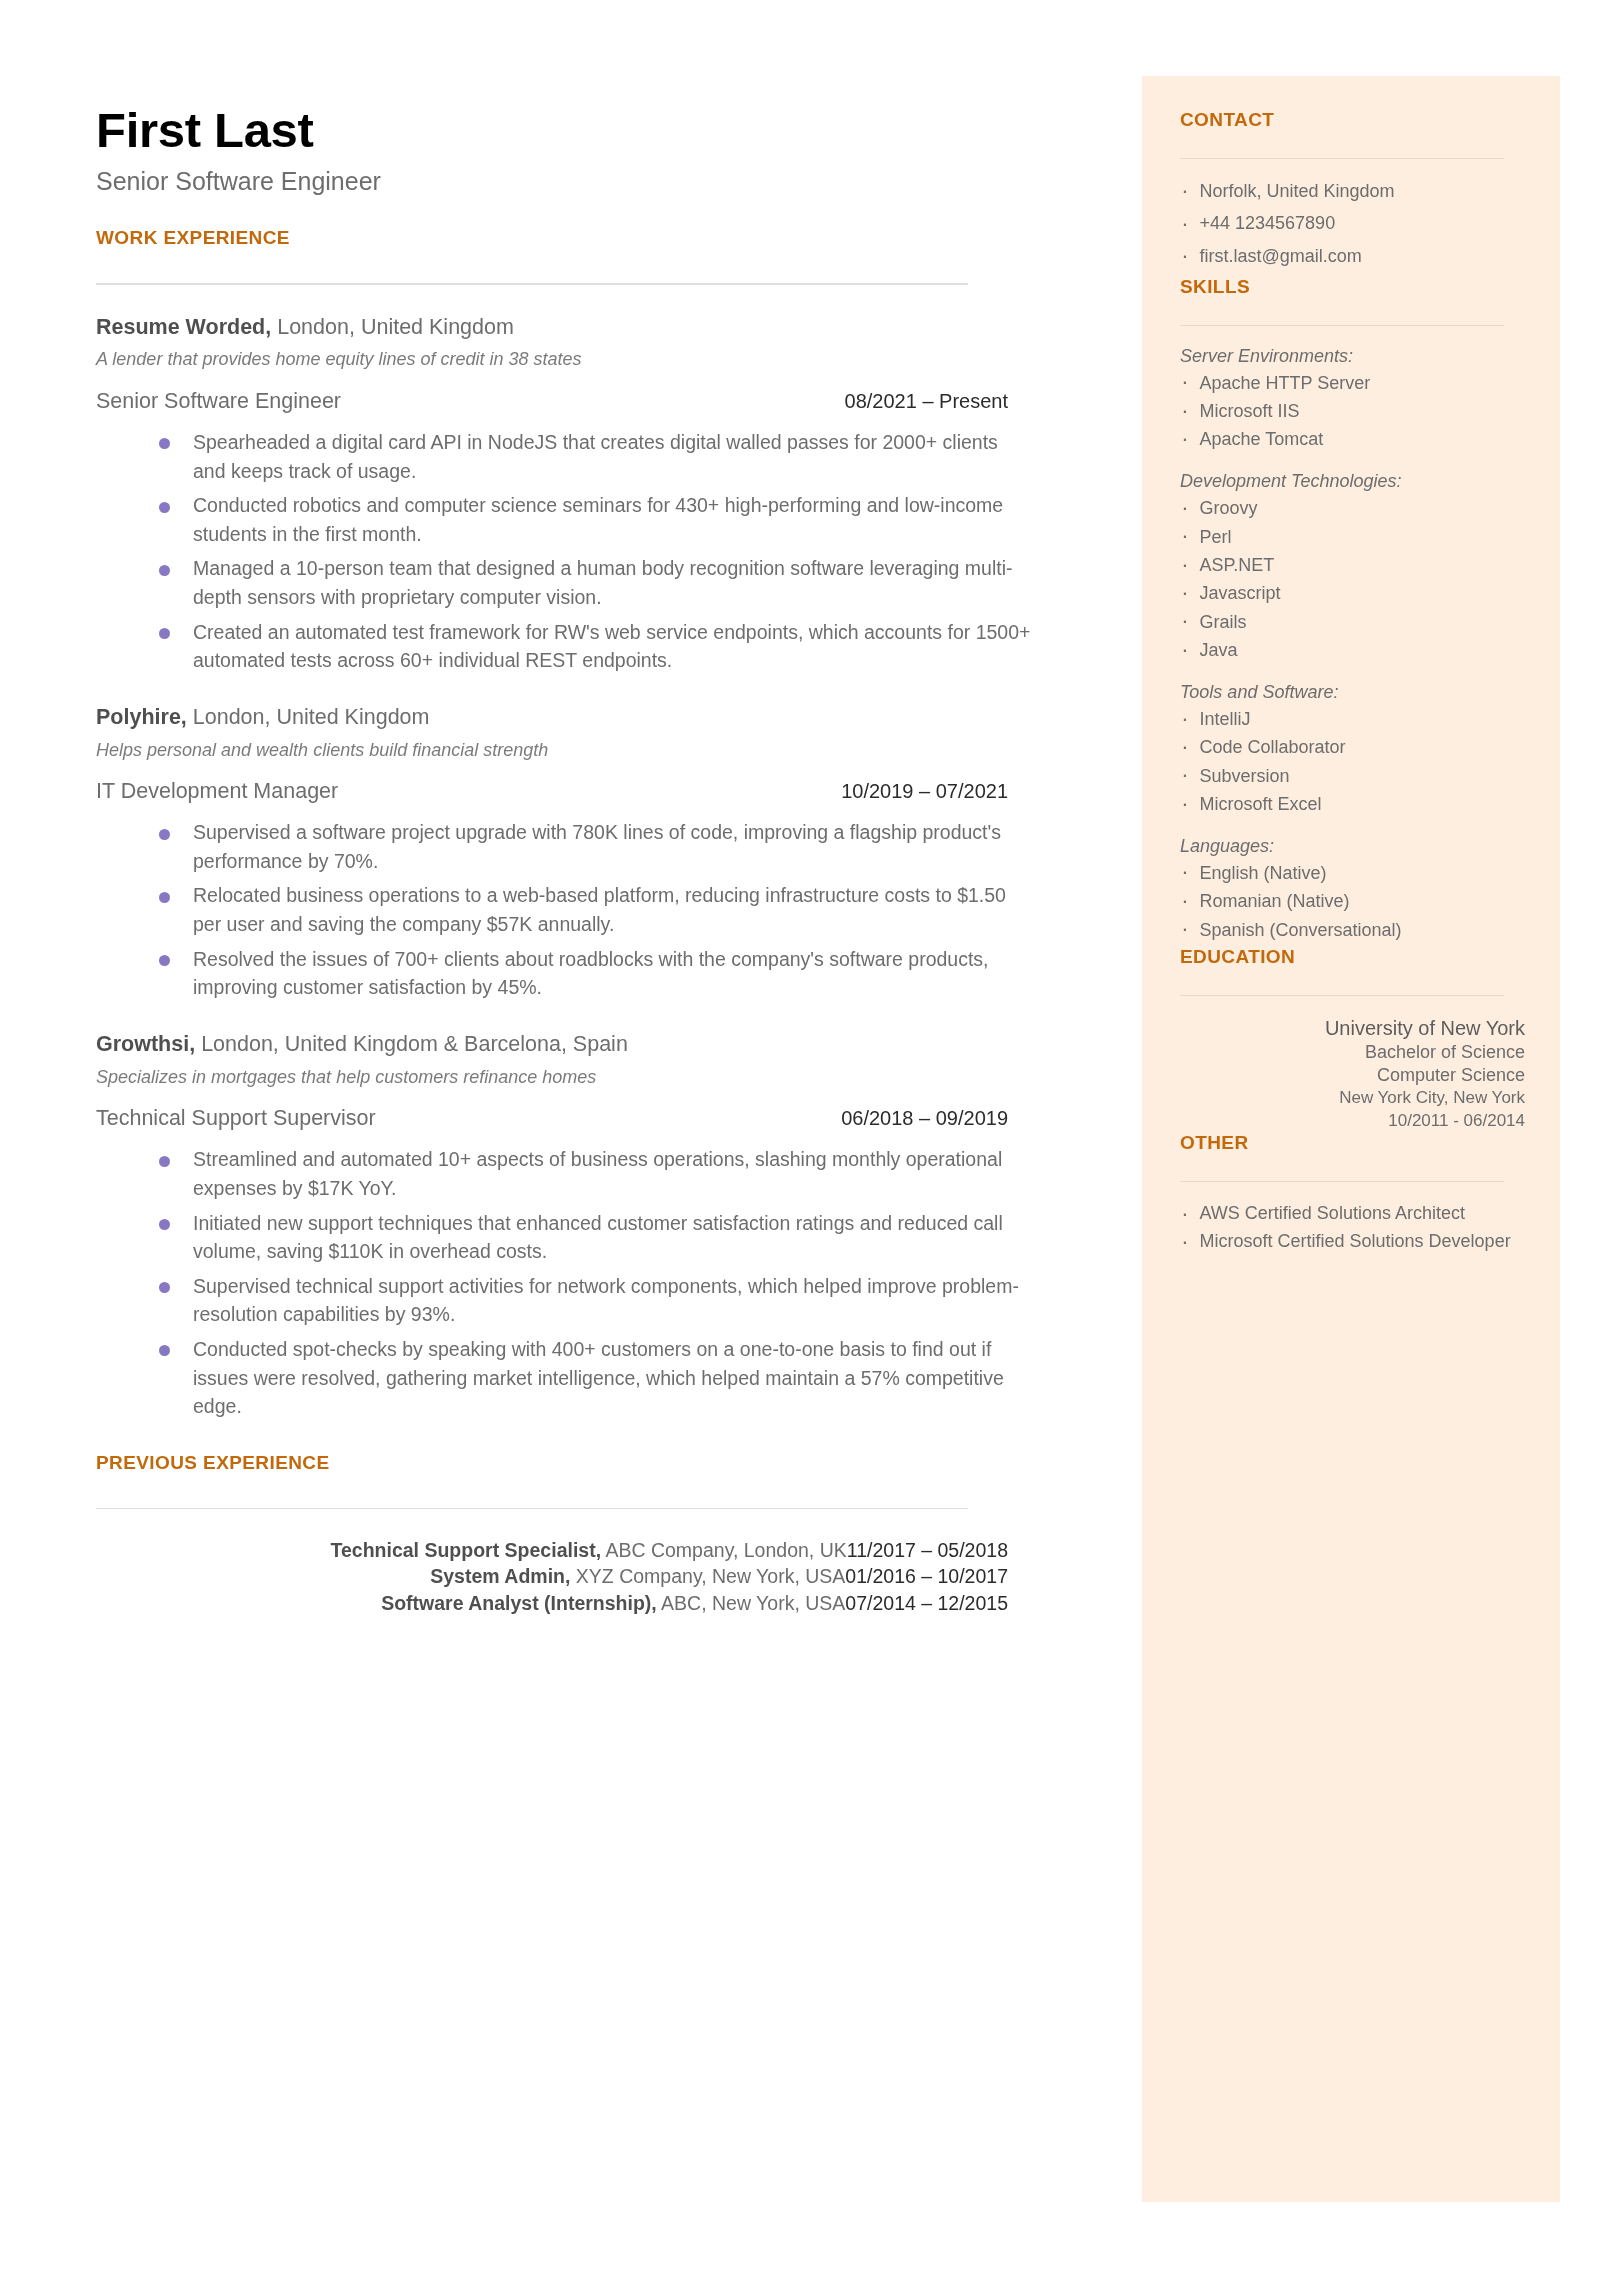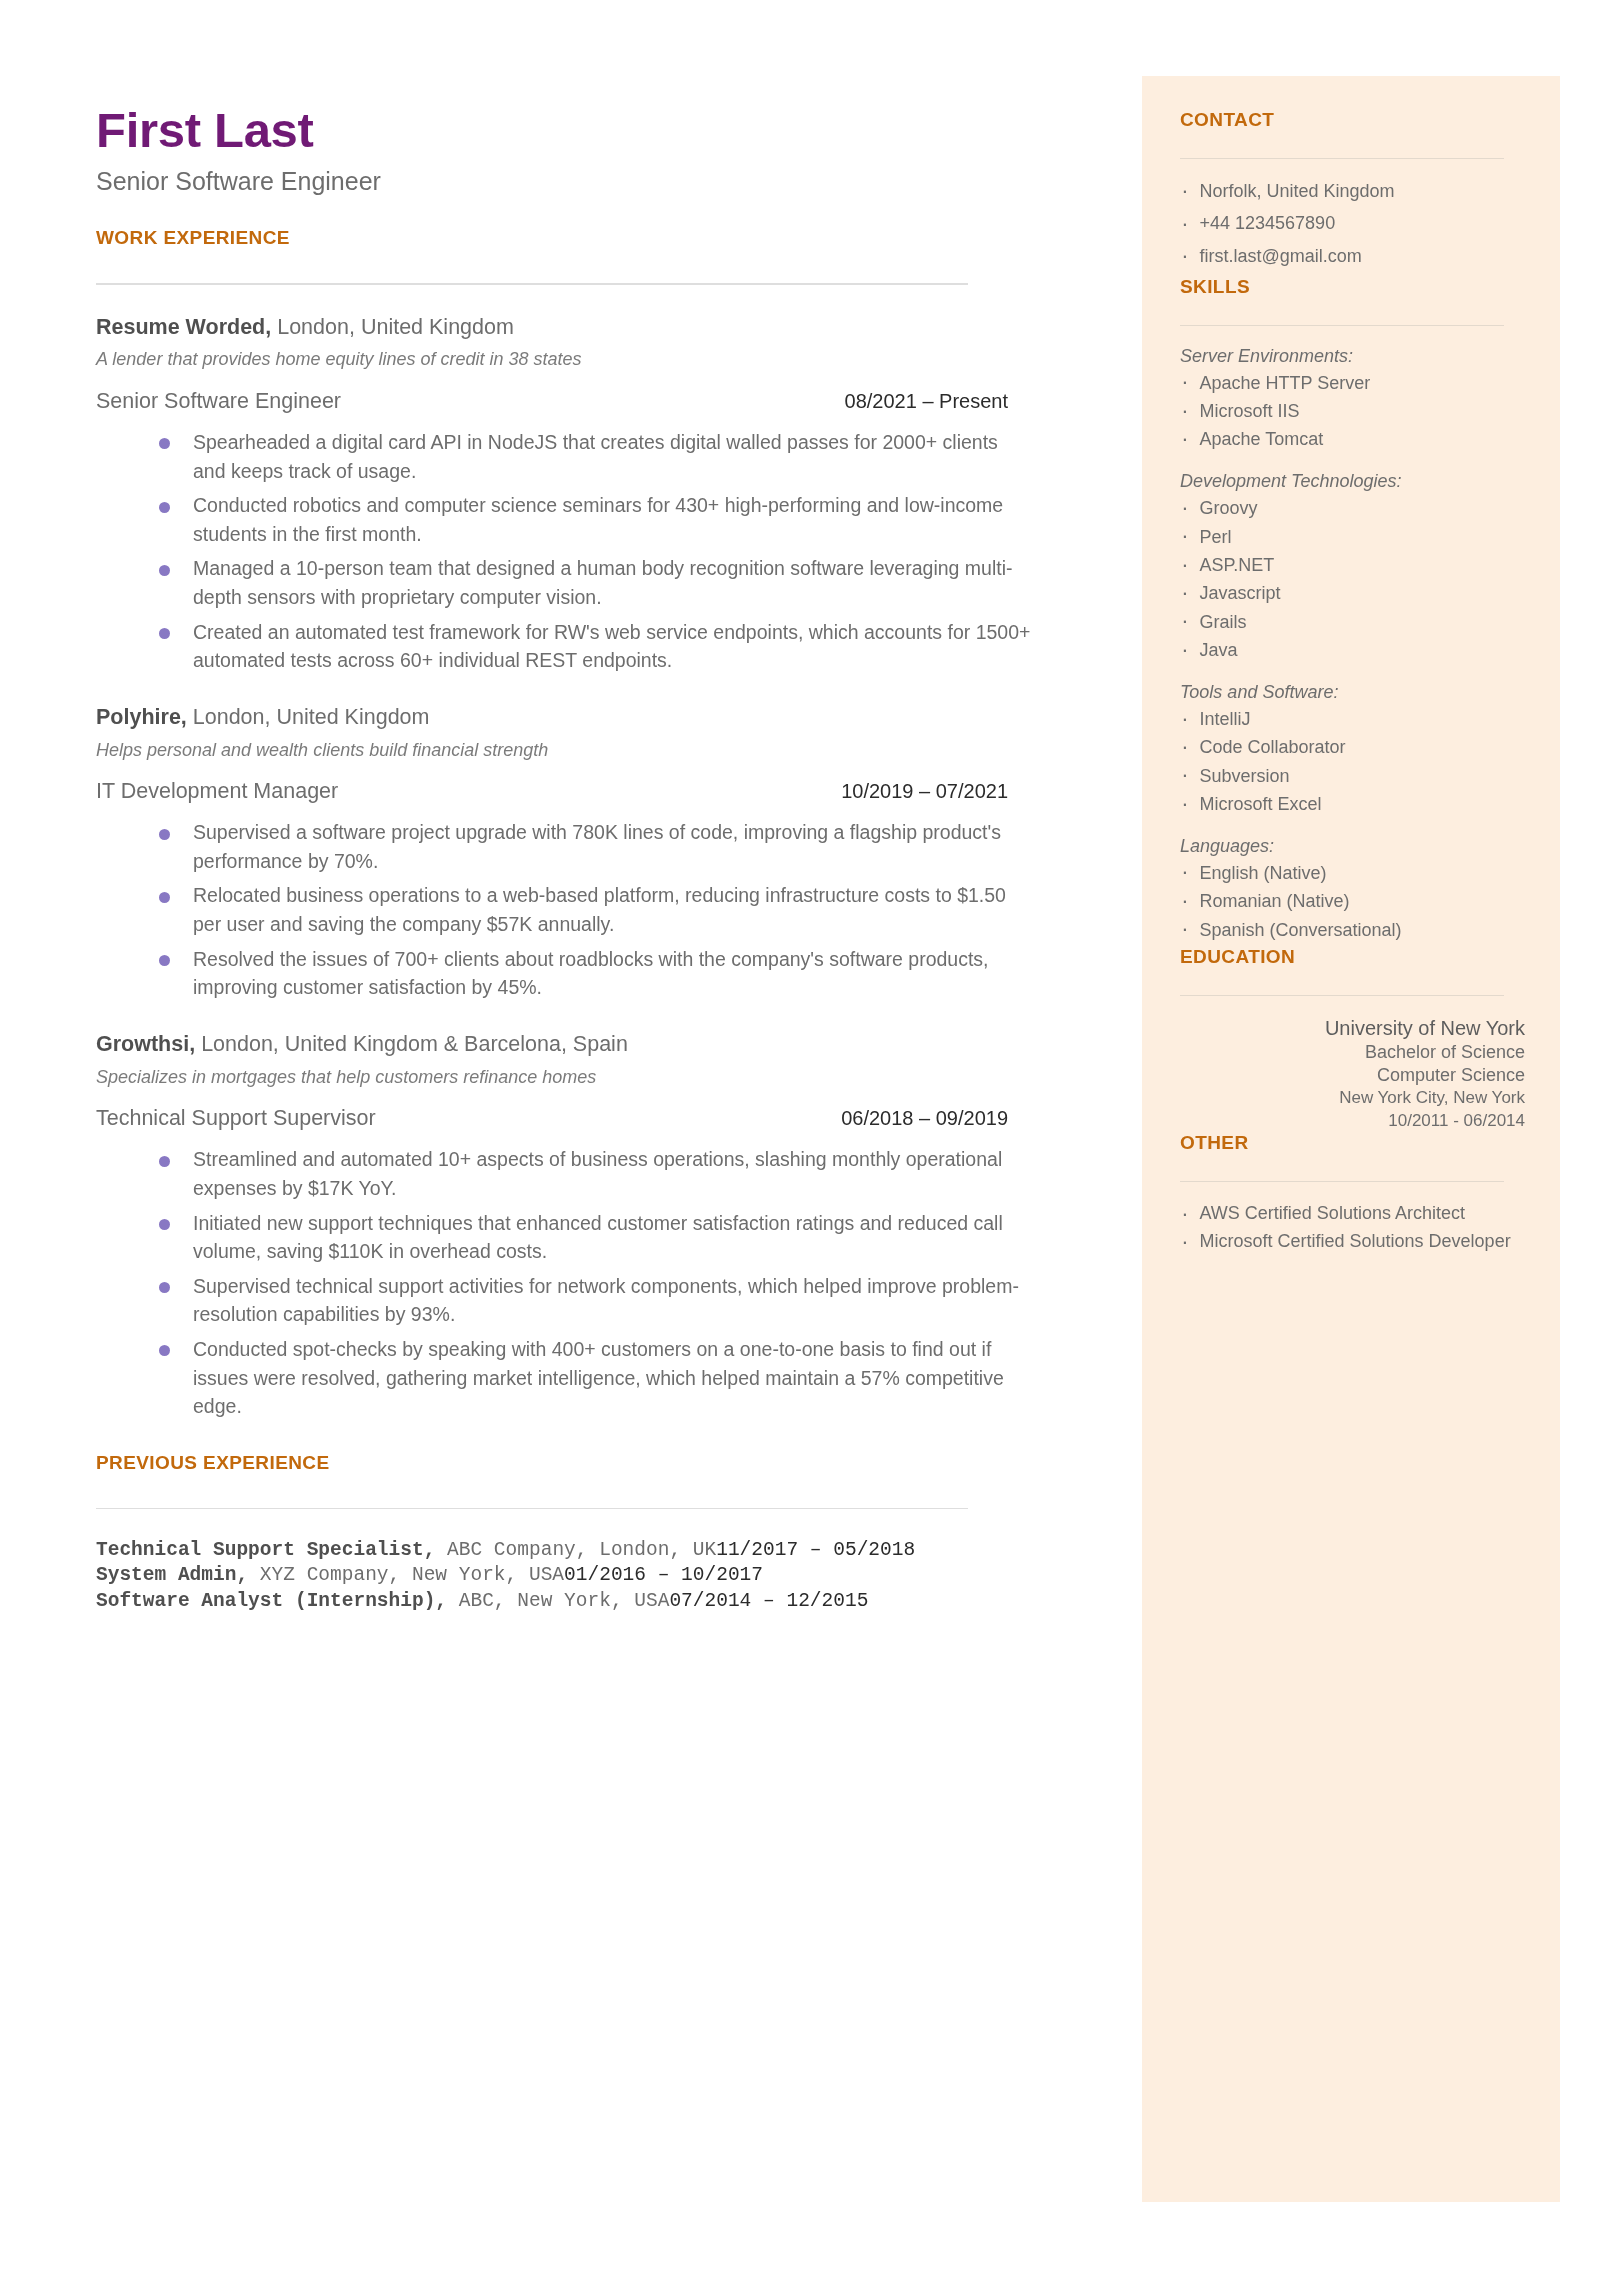--- a/index.html
+++ b/index.html
@@ -44,21 +44,21 @@
     position: absolute;
     left: 1180px;
     top: 109px;
     width: 345px;
   }
 
   
   .name {
     font-size: 49px;
     font-weight: bold;
-    color: #701a75;
+    color: #000000;
     letter-spacing: -0.3px;
     line-height: 1.08;
   }
   .headline {
     font-size: 25px;
     color: #6d6d6d;
     margin-top: 10.4px;
     font-weight: 400;
   }
 
@@ -131,25 +131,24 @@
     width: 11px;
     height: 11px;
     border-radius: 50%;
     background: #8878c3;
   }
 
   
   .prev-list { margin-top: 30px; }
   .prev-row {
     display: flex;
-    justify-content: flex-start;
+    justify-content: flex-end;
     align-items: baseline;
     width: 912px;
     margin-bottom: 3.3px;
-    font-family: Liberation Mono, monospace;
   }
   .prev-role {
     font-size: 19.5px;
     color: #6d6d6d;
   }
   .prev-role b { color: #4f4f4f; font-weight: bold; }
   .prev-dates {
     font-size: 19.5px;
     color: #2b2b2b;
     white-space: nowrap;

